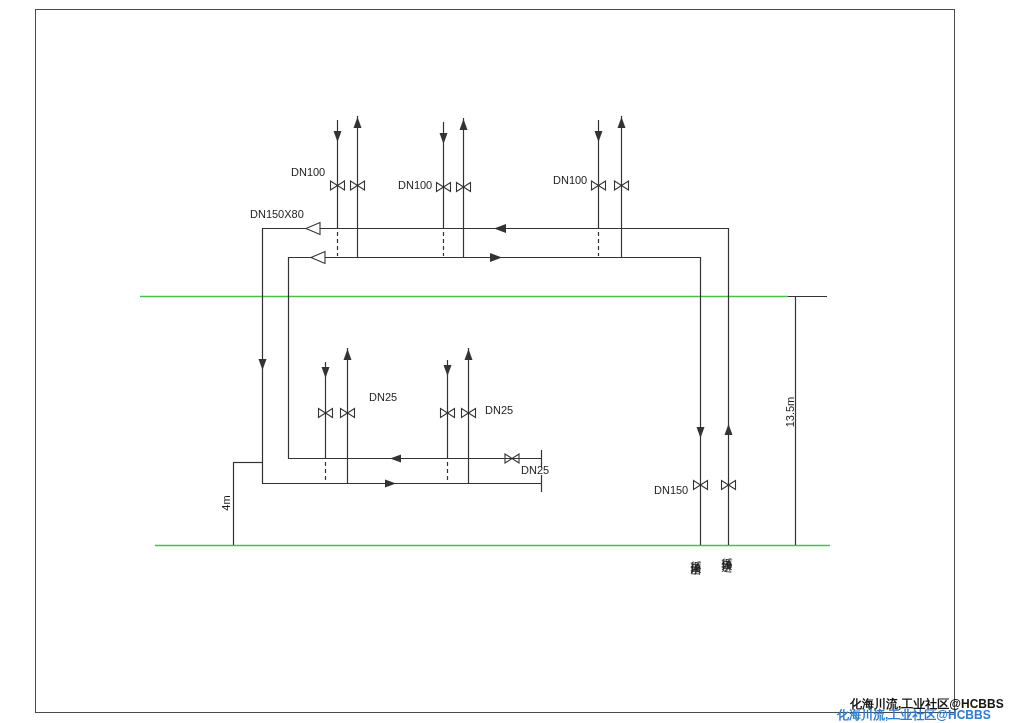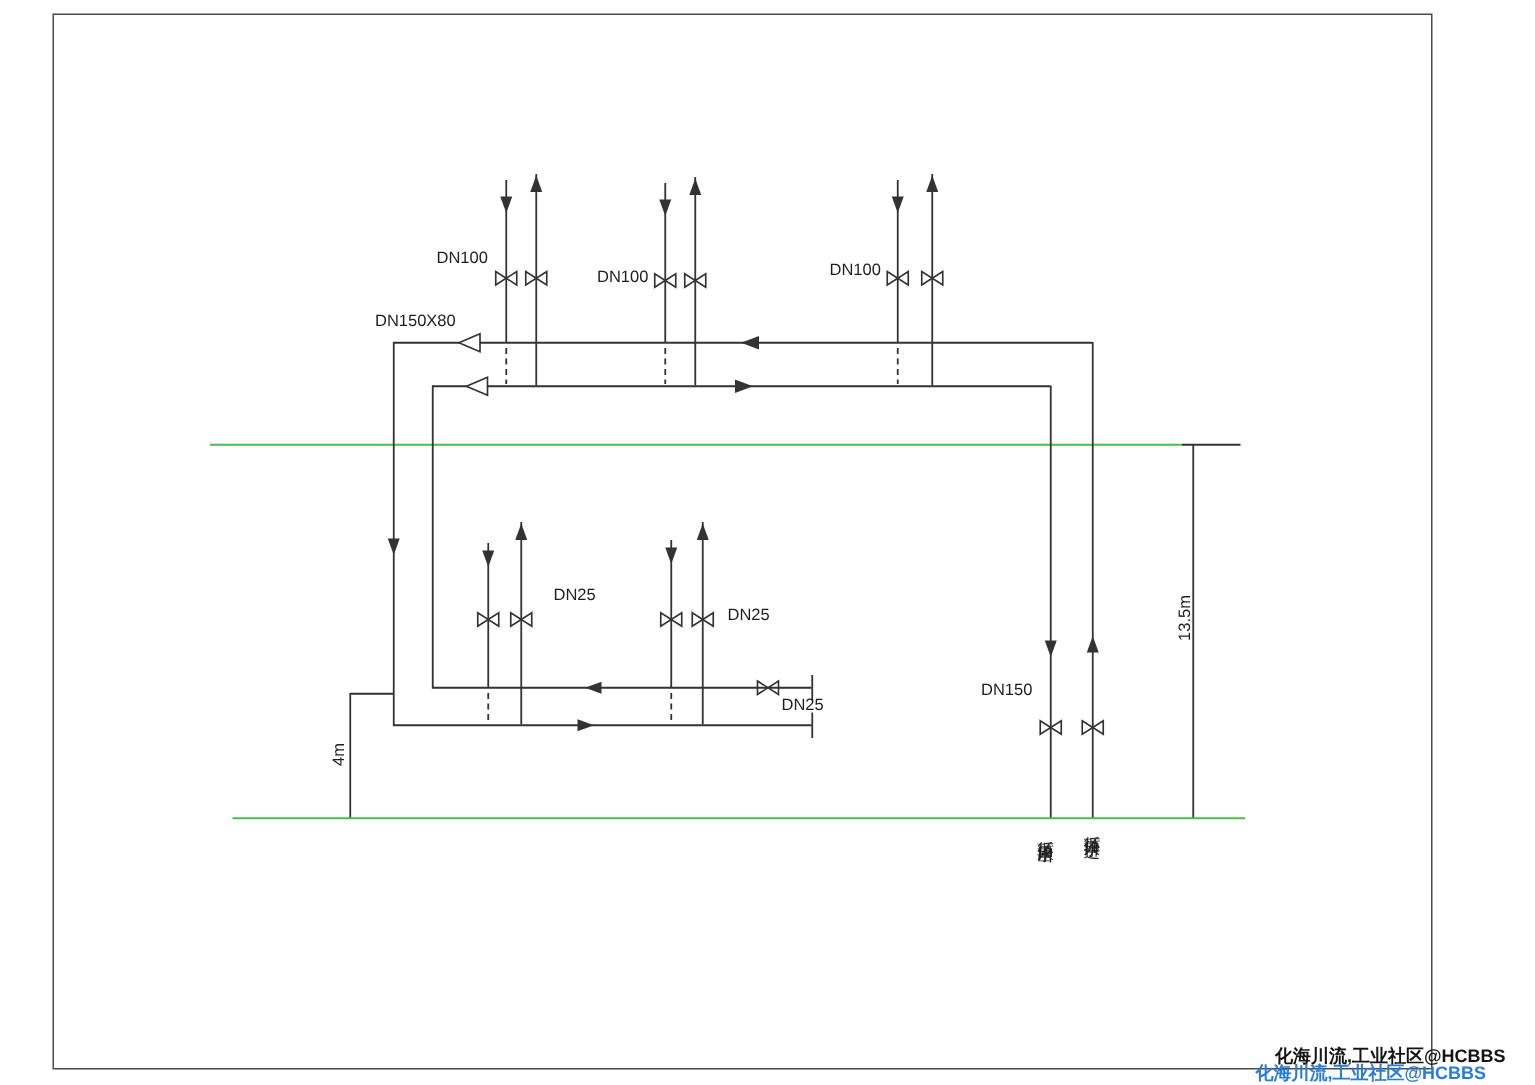--- a/index.html
+++ b/index.html
@@ -121,21 +121,21 @@
     </g>
   </svg>
 
   <div class="lbl" style="left:291px;top:166px">DN100</div>
   <div class="lbl" style="left:398px;top:179px">DN100</div>
   <div class="lbl" style="left:553px;top:174px">DN100</div>
   <div class="lbl" style="left:250px;top:208px">DN150X80</div>
   <div class="lbl" style="left:369px;top:391px">DN25</div>
   <div class="lbl" style="left:485px;top:404px">DN25</div>
   <div class="lbl" style="left:521px;top:464px">DN25</div>
-  <div class="lbl" style="left:654px;top:454px">DN150</div>
+  <div class="lbl" style="left:654px;top:484px">DN150</div>
 
   <div class="lbl rot" style="left:203px;top:496px;width:48px;height:14px">4m</div>
   <div class="lbl rot" style="left:767px;top:405px;width:48px;height:14px">13.5m</div>
 
   <div class="vtext" style="left:688px;top:552px;height:84px">循环水出口</div>
   <div class="vtext" style="left:719px;top:549px;height:84px">循环水进口</div>
 
   <div class="wm-dark" style="left:850px;top:696px">化海川流,工业社区@HCBBS</div>
   <div class="wm-blue" style="left:837px;top:707px">化海川流,工业社区@HCBBS</div>
 

